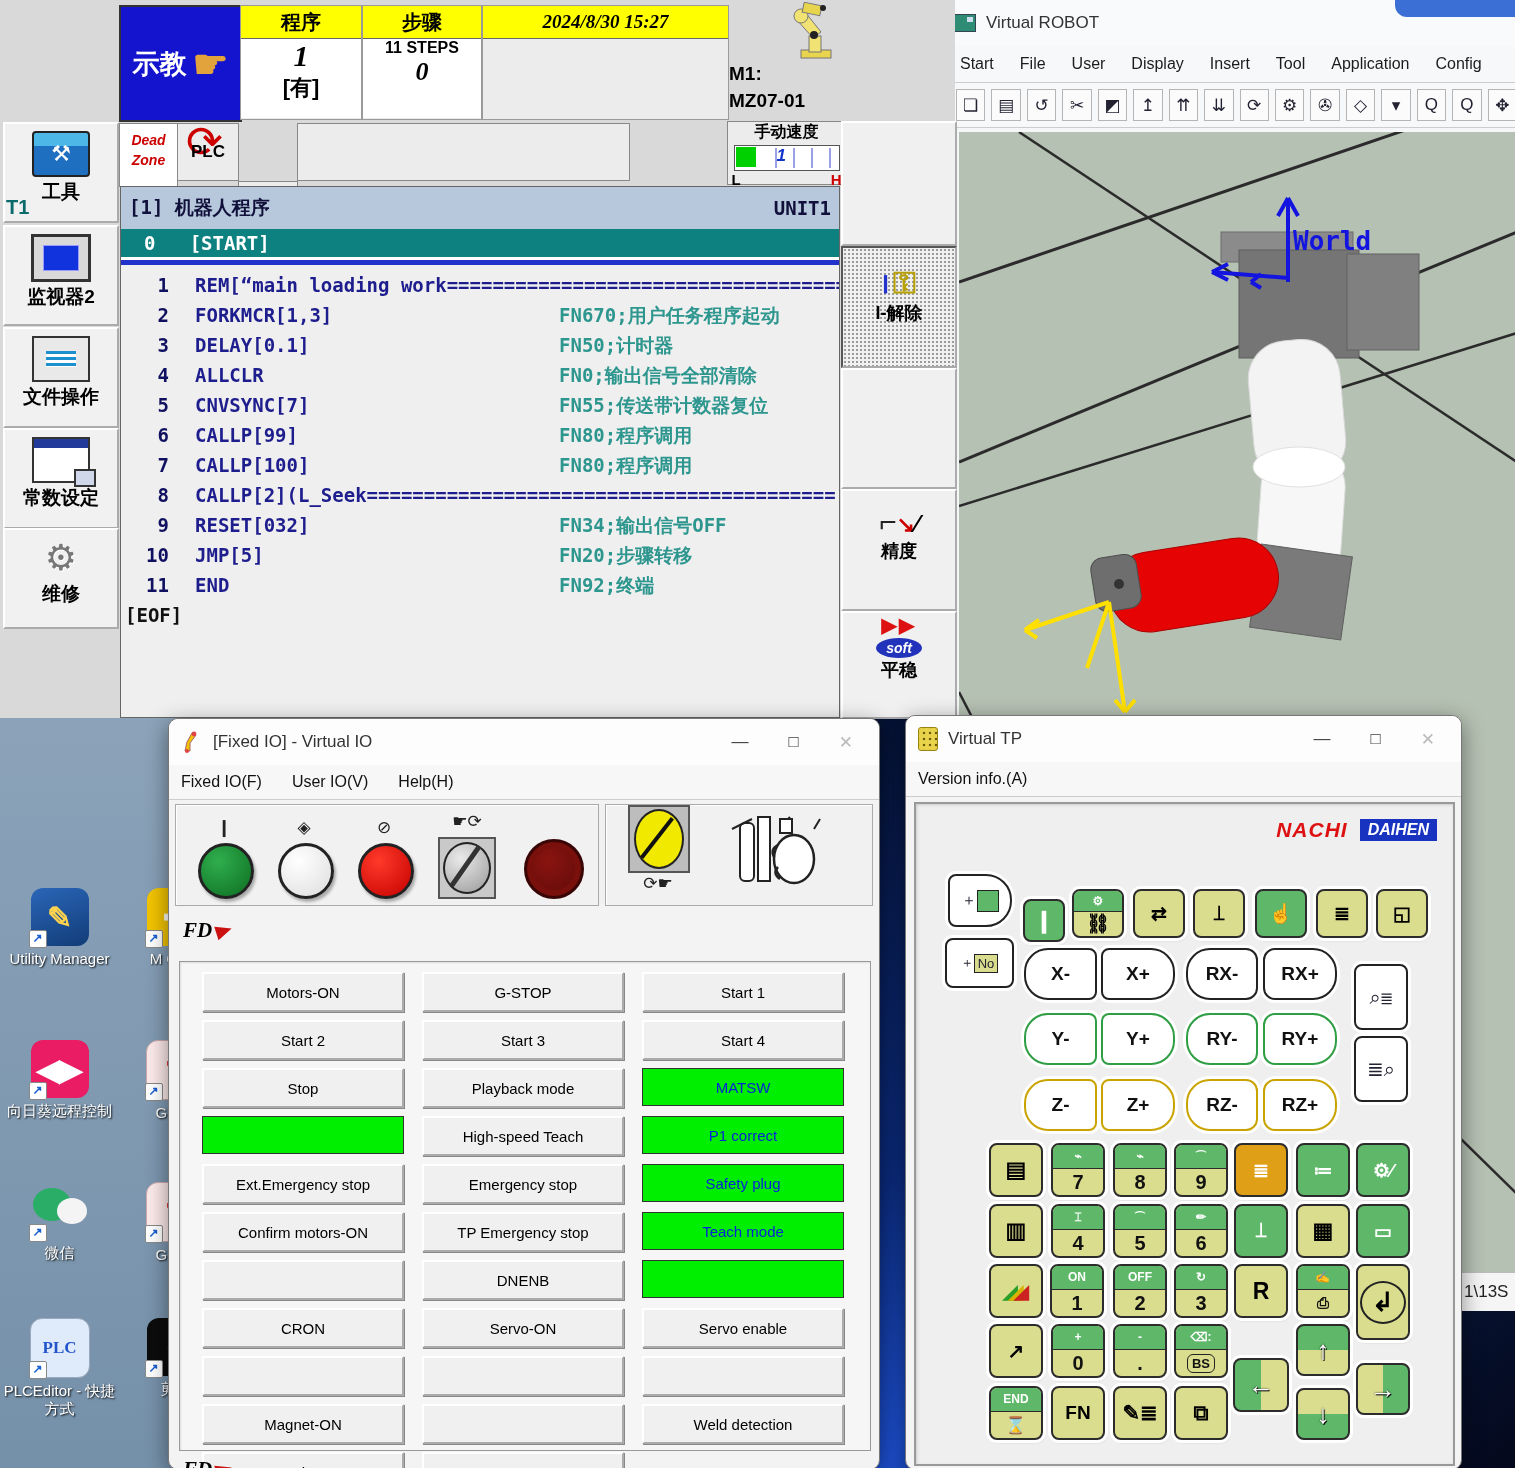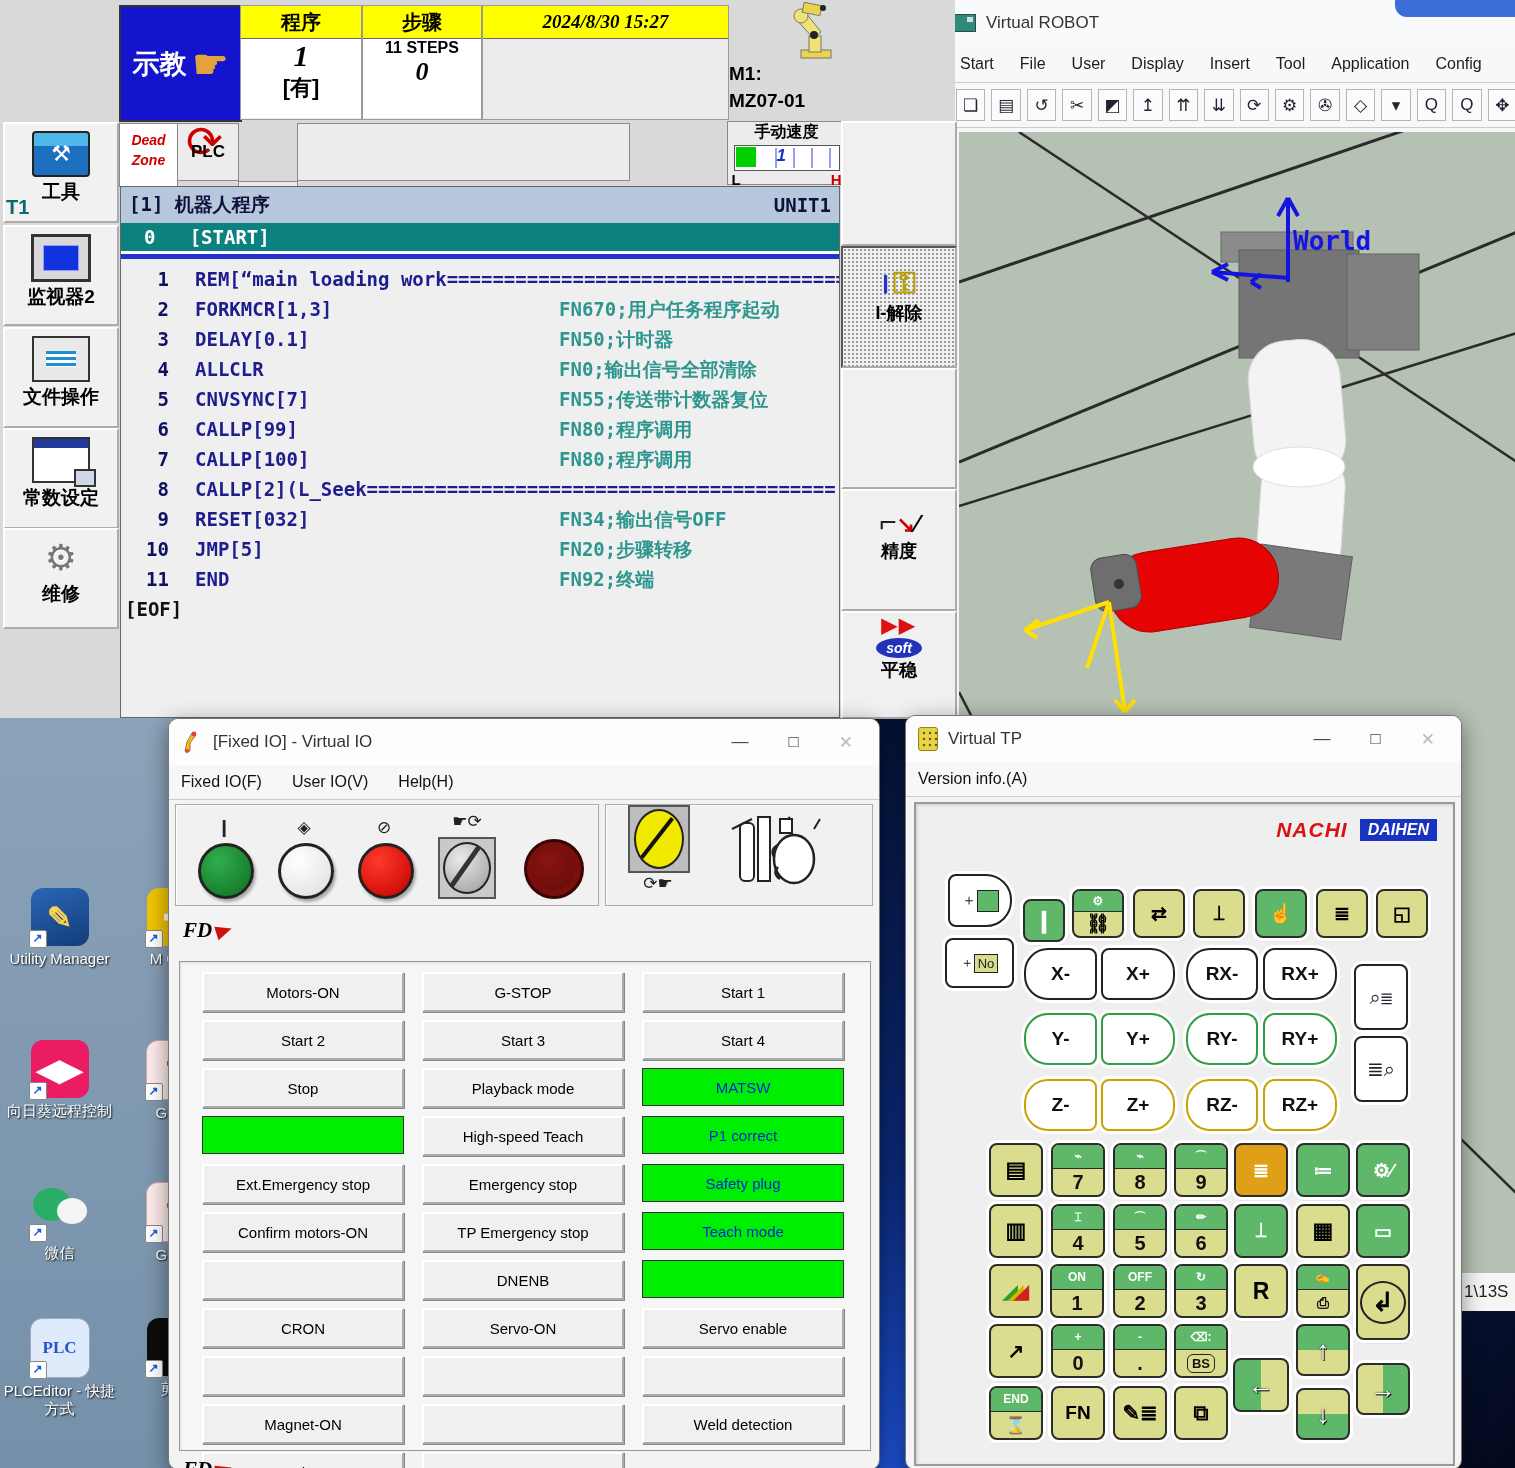--- a/index.html
+++ b/index.html
@@ -95,21 +95,21 @@
   .si.floppy .lab2{width:30px;height:16px;background:repeating-linear-gradient(180deg,#1e90d0 0 3px,#fff 3px 6px)}
   .si.settings{border:2px solid #333;background:#fff}
   .si.settings .tb{position:absolute;top:0;left:0;right:0;height:9px;background:#223a9a}
   .si.settings .mini{position:absolute;right:-8px;bottom:-6px;width:18px;height:14px;background:#cfd8ea;border:2px solid #333}
   .si.wrench{font-size:36px;color:#777;text-shadow:1px 1px 0 #fff}
   #t1tag{left:6px;top:196px;font-weight:bold;font-size:20px;color:#0b6a6a;z-index:6}
 
   
   #listing{left:120px;top:186px;width:718px;height:530px;background:#efefef;border:1px solid #666;
      font-family:"DejaVu Sans Mono",monospace}
-  #lt{height:36px;background:#b7c8dd;display:flex;justify-content:space-between;align-items:center;
+  #lt{height:42px;background:#b7c8dd;display:flex;justify-content:space-between;align-items:center;
      padding:0 8px;color:#10103a;font-size:19px;font-weight:bold}
   #lstat{height:28px;background:#8e8e3a;color:#fff;font-size:19px;font-weight:bold;white-space:pre;line-height:28px}
   #lsel{height:28px;background:#0d8080;color:#fff;font-size:19px;font-weight:bold;white-space:pre;line-height:28px;
      border-bottom:3px solid #fff;box-shadow:0 5px 0 #2233cc}
   .plines{margin-top:10px}
   .pline{position:relative;height:30px;line-height:30px;font-size:19px;font-weight:bold;white-space:nowrap;overflow:hidden}
   .pnum{display:inline-block;width:48px;text-align:right;color:#101060}
   .pcmd{margin-left:26px;color:#1d1d8e;white-space:pre}
   .pcmt{position:absolute;left:438px;color:#2d968e}
   #eof{height:30px;line-height:30px;font-size:19px;font-weight:bold;color:#111;padding-left:4px}

